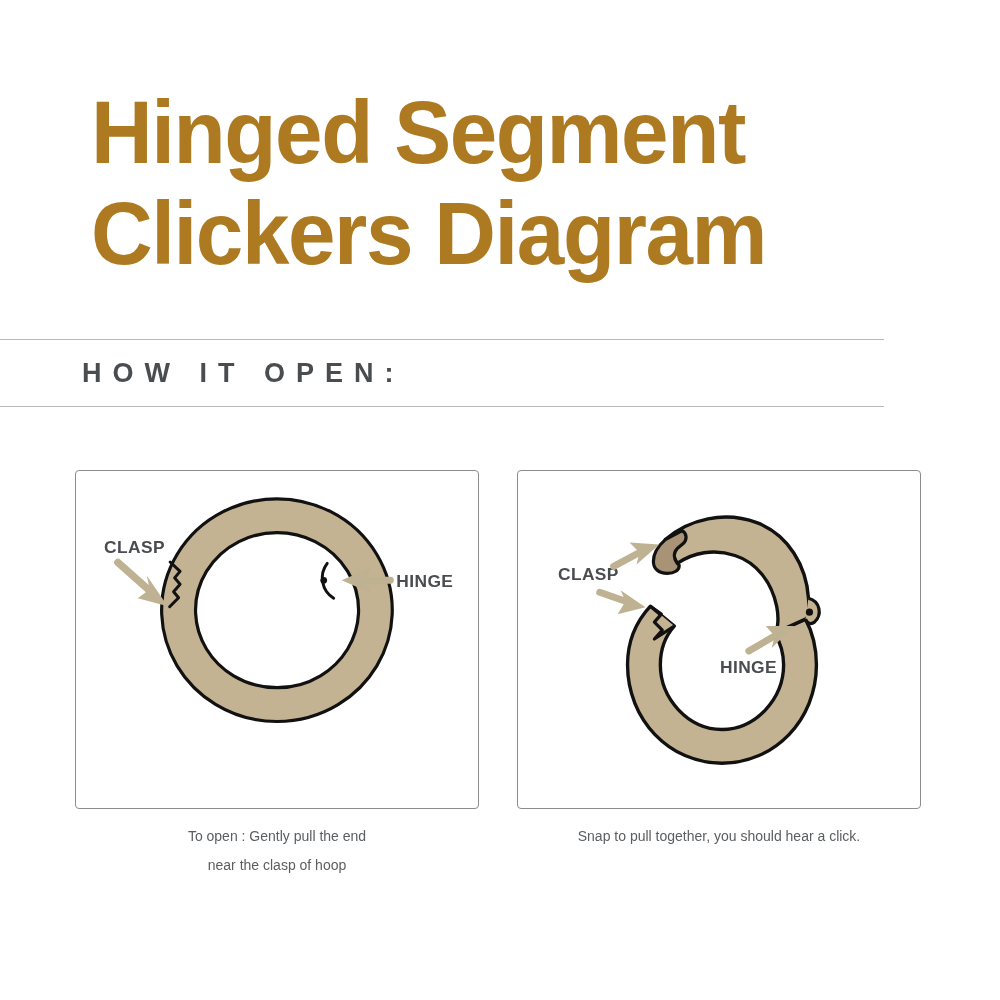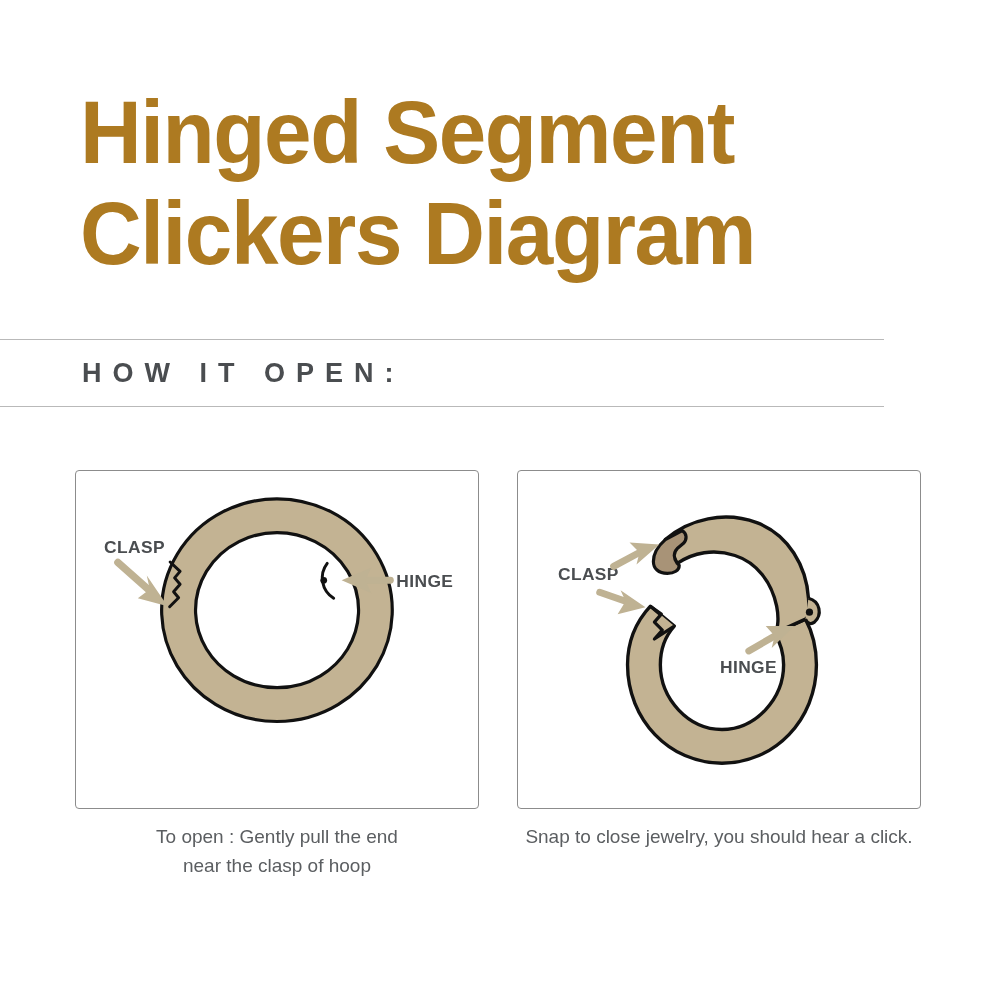--- a/index.html
+++ b/index.html
@@ -12,21 +12,21 @@
     height: 1000px;
     position: relative;
     overflow: hidden;
     font-family: "Liberation Sans", sans-serif;
     -webkit-font-smoothing: antialiased;
   }
 
   
   #title-block {
     position: absolute;
-    left: 80px;
+    left: 91px;
     top: 82px;
     width: 860px;
   }
   .title-line {
     color: #AD7A21;
     font-family: "Liberation Sans Narrow", "Liberation Sans", sans-serif;
     font-weight: bold;
     font-size: 89px;
     line-height: 101px;
     letter-spacing: -1.5px;
@@ -81,21 +81,21 @@
     display: block;
   }
 
   
   .caption {
     position: absolute;
     top: 822px;
     text-align: center;
     color: #5b5e61;
     font-family: "Liberation Sans", sans-serif;
-    font-size: 19px;
+    font-size: 14px;
     line-height: 29px;
     font-weight: normal;
   }
   #caption-closed { left: 75px; width: 404px; }
   #caption-open   { left: 517px; width: 404px; }
   .caption-line { display: block; white-space: nowrap; }
 
   
   .lbl {
     font-family: "Liberation Sans", sans-serif;
@@ -225,14 +225,14 @@
     </g>
   </svg>
 </div>
 
 <div class="caption" id="caption-closed">
   <span class="caption-line">To open : Gently pull the end</span>
   <span class="caption-line">near the clasp of hoop</span>
 </div>
 
 <div class="caption" id="caption-open">
-  <span class="caption-line">Snap to close jewelry, you should hear a click.</span>
+  <span class="caption-line">Snap to pull together, you should hear a click.</span>
 </div>
 
 </body></html>

